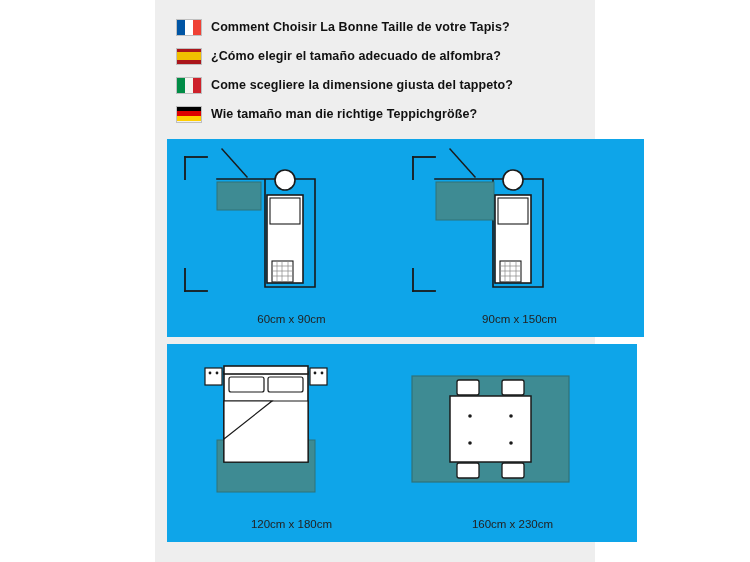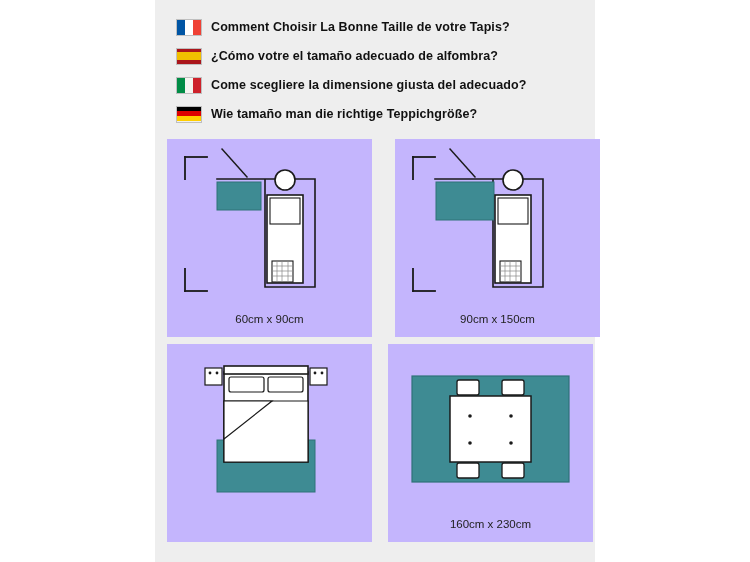--- a/index.html
+++ b/index.html
@@ -56,21 +56,22 @@
   .heading-text {
     font-size: 12.5px;
     font-weight: bold;
     color: #111111;
     letter-spacing: 0.1px;
     white-space: nowrap;
   }
   
   .card {
     position: absolute;
-    background: #c4b5fd;
+    background: #0ea5e9;
+    padding-left: 44px;
   }
   #card-1 { left: 167px; top: 139px;  width: 205px; height: 198px; }
   #card-2 { left: 395px; top: 139px;  width: 205px; height: 198px; }
   #card-3 { left: 167px; top: 344px;  width: 205px; height: 198px; }
   #card-4 { left: 388px; top: 344px;  width: 205px; height: 198px; }
 
   .card-caption {
     position: absolute;
     left: 0;
     right: 0;
@@ -103,30 +104,30 @@
       </span>
       <span class="heading-text">Comment Choisir La Bonne Taille de votre Tapis?</span>
     </div>
 
     <div class="heading-row">
       <span class="flag horiz">
         <span style="background:#AA151B;height:25%"></span>
           <span style="background:#F1BF00;height:50%"></span>
           <span style="background:#AA151B;height:25%"></span>
       </span>
-      <span class="heading-text">¿Cómo votre el tamaño adecuado de alfombra?</span>
+      <span class="heading-text">¿Cómo elegir el tamaño adecuado de alfombra?</span>
     </div>
 
     <div class="heading-row">
       <span class="flag">
         <span style="background:#008C45;width:33.33%"></span>
           <span style="background:#F4F5F0;width:33.33%"></span>
           <span style="background:#CD212A;width:33.34%"></span>
       </span>
-      <span class="heading-text">Come scegliere la dimensione giusta del adecuado?</span>
+      <span class="heading-text">Come scegliere la dimensione giusta del tappeto?</span>
     </div>
 
     <div class="heading-row">
       <span class="flag horiz">
         <span style="background:#000000;height:33.33%"></span>
           <span style="background:#DD0000;height:33.33%"></span>
           <span style="background:#FFCE00;height:33.34%"></span>
       </span>
       <span class="heading-text">Wie tamaño man die richtige Teppichgröße?</span>
     </div>
@@ -209,20 +210,21 @@
         <rect x="38" y="24" width="17" height="17" fill="#ffffff" stroke="#1a1a1a" stroke-width="1.2"></rect>
         <rect x="143" y="24" width="17" height="17" fill="#ffffff" stroke="#1a1a1a" stroke-width="1.2"></rect>
         <g fill="#1a1a1a">
           <circle cx="43" cy="29" r="1.4"></circle>
             <circle cx="50" cy="29" r="1.4"></circle>
           <circle cx="148" cy="29" r="1.4"></circle>
             <circle cx="155" cy="29" r="1.4"></circle>
         </g>
       </svg>
     </div>
+    <div class="card-caption">120cm x 180cm</div>
   </div>
 
   <div class="card" id="card-4">
     <div class="card-art">
       <svg viewBox="0 0 205 170" width="205" height="170">
 
         <rect x="24" y="32" width="157" height="106" fill="#3e8b93" stroke="#2f7279" stroke-width="1.2"></rect>
 
         <rect x="62" y="52" width="81" height="66" fill="#ffffff" stroke="#1a1a1a" stroke-width="1.5"></rect>
         <g fill="#1a1a1a">

